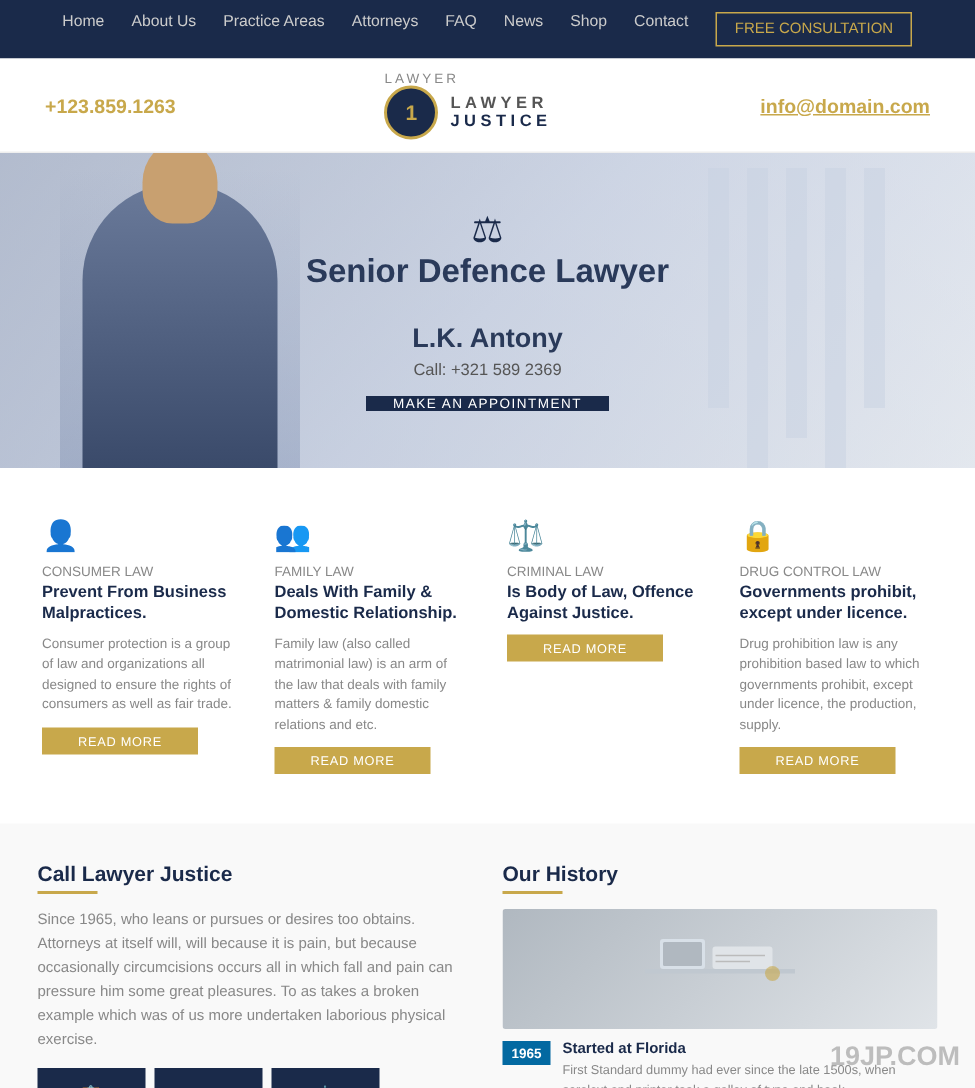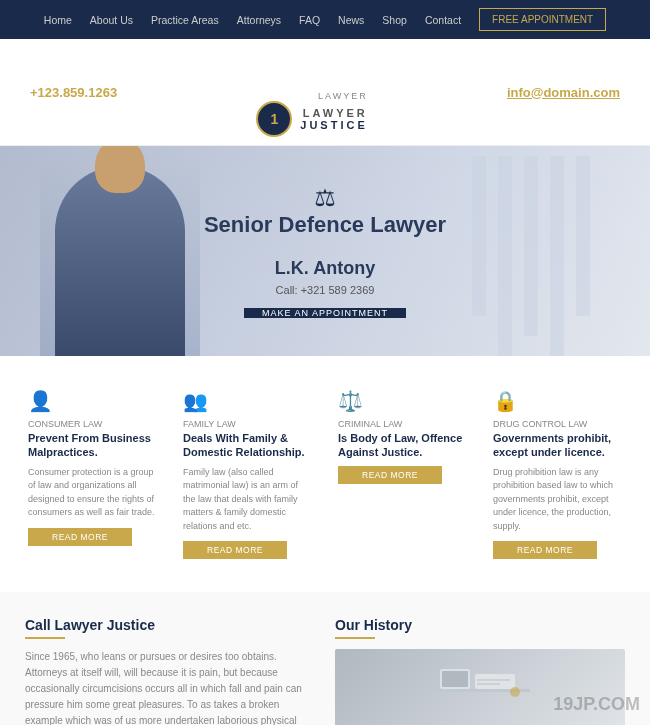--- a/index.html
+++ b/index.html
@@ -1,26 +1,26 @@
 <!DOCTYPE html>
 <html><head>
   <meta charset="utf-8">
   <style>
     * { margin: 0; padding: 0; box-sizing: border-box; }
     body { font-family: Arial, sans-serif; width: 650px; overflow-x: hidden; background: #fff; font-size: 11px; }
 
     
-    .top-nav { background: #1a2a4a; display: flex; align-items: center; justify-content: center; padding: 8px 36px; gap: 18px; }
+    .top-nav { background: #1a2a4a; display: flex; align-items: flex-start; justify-content: center; padding: 8px 36px; gap: 18px; }
     .top-nav a { color: #ccc; text-decoration: none; font-size: 10.5px; }
     .btn-consultation { background: transparent; border: 1px solid #c8a84b; color: #c8a84b; padding: 5px 12px; font-size: 10px; cursor: pointer; }
 
     
     .header { background: #fff; display: flex; align-items: center; justify-content: space-between; padding: 8px 30px; border-bottom: 1px solid #eee; }
     .header-phone { color: #c8a84b; font-size: 13px; font-weight: bold; }
-    .logo { text-align: right; margin-top: 44px; }
+    .logo { text-align: left; }
     .logo-top { font-size: 9px; letter-spacing: 2px; color: #888; }
     .logo-main { display: flex; align-items: center; gap: 8px; }
     .logo-emblem { width: 36px; height: 36px; background: #1a2a4a; border-radius: 50%; display: flex; align-items: center; justify-content: center; color: #c8a84b; font-size: 14px; font-weight: bold; border: 2px solid #c8a84b; }
     .logo-text { display: flex; flex-direction: column; }
     .logo-lawyer { font-size: 11px; letter-spacing: 3px; color: #555; font-weight: bold; }
     .logo-justice { font-size: 11px; letter-spacing: 3px; color: #1a2a4a; font-weight: bold; }
     .header-email { color: #c8a84b; font-size: 13px; font-weight: bold; text-decoration: underline; }
 
     
     .hero { position: relative; height: 210px; background: linear-gradient(135deg, #b0b8c8 0%, #d0d8e8 50%, #e8ecf0 100%); overflow: hidden; display: flex; align-items: center; justify-content: center; }
@@ -55,42 +55,42 @@
     .about-history { display: grid; grid-template-columns: 1fr 1fr; gap: 20px; padding: 25px 25px; background: #f9f9f9; }
     .about-section h2, .history-section h2 { font-size: 14px; font-weight: bold; color: #1a2a4a; margin-bottom: 4px; }
     .section-line { width: 40px; height: 2px; background: #c8a84b; margin-bottom: 10px; }
     .about-desc { font-size: 10px; color: #888; line-height: 1.6; margin-bottom: 10px; }
     .about-buttons { display: flex; gap: 6px; margin-bottom: 12px; flex-wrap: wrap; }
     .about-btn { background: #1a2a4a; color: #fff; border: none; padding: 10px 8px; font-size: 8px; cursor: pointer; text-align: center; width: 72px; line-height: 1.3; }
     .about-btn .btn-icon { font-size: 14px; display: block; margin-bottom: 3px; }
 
     
     .history-entry { display: flex; gap: 8px; margin-bottom: 10px; }
-    .history-year { background: #14532d; color: #fff; font-size: 9px; font-weight: bold; padding: 3px 6px; height: fit-content; min-width: 32px; text-align: center; }
+    .history-year { background: #0369a1; color: #fff; font-size: 9px; font-weight: bold; padding: 3px 6px; height: fit-content; min-width: 32px; text-align: center; }
     .history-content h4 { font-size: 10px; font-weight: bold; color: #1a2a4a; margin-bottom: 2px; }
     .history-content p { font-size: 8.5px; color: #888; line-height: 1.5; }
     .history-image { width: 100%; height: 80px; background: linear-gradient(135deg, #d0d0d0, #e8e8e8); border-radius: 2px; margin-bottom: 8px; display: flex; align-items: center; justify-content: center; overflow: hidden; position: relative; }
     .history-image-inner { width: 100%; height: 100%; background: linear-gradient(135deg, #b0b8c0 0%, #e0e4e8 100%); display: flex; align-items: center; justify-content: center; font-size: 24px; color: rgba(255,255,255,0.6); }
 
     
     .watermark { position: fixed; bottom: 10px; right: 10px; font-size: 18px; color: rgba(100,100,100,0.4); font-weight: bold; pointer-events: none; z-index: 999; }
   </style>
 </head>
 <body>
 
 <nav class="top-nav">
   <a>Home</a>
   <a>About Us</a>
   <a>Practice Areas</a>
   <a>Attorneys</a>
   <a>FAQ</a>
   <a>News</a>
   <a>Shop</a>
   <a>Contact</a>
-  <button class="btn-consultation">FREE APPOINTMENT</button>
+  <button class="btn-consultation">FREE CONSULTATION</button>
 </nav>
 
 <header class="header">
   <span class="header-phone">+123.859.1263</span>
   <div class="logo">
     <div class="logo-top">LAWYER</div>
     <div class="logo-main">
       <div class="logo-emblem">1</div>
       <div class="logo-text">
         <span class="logo-lawyer">LAWYER</span>

